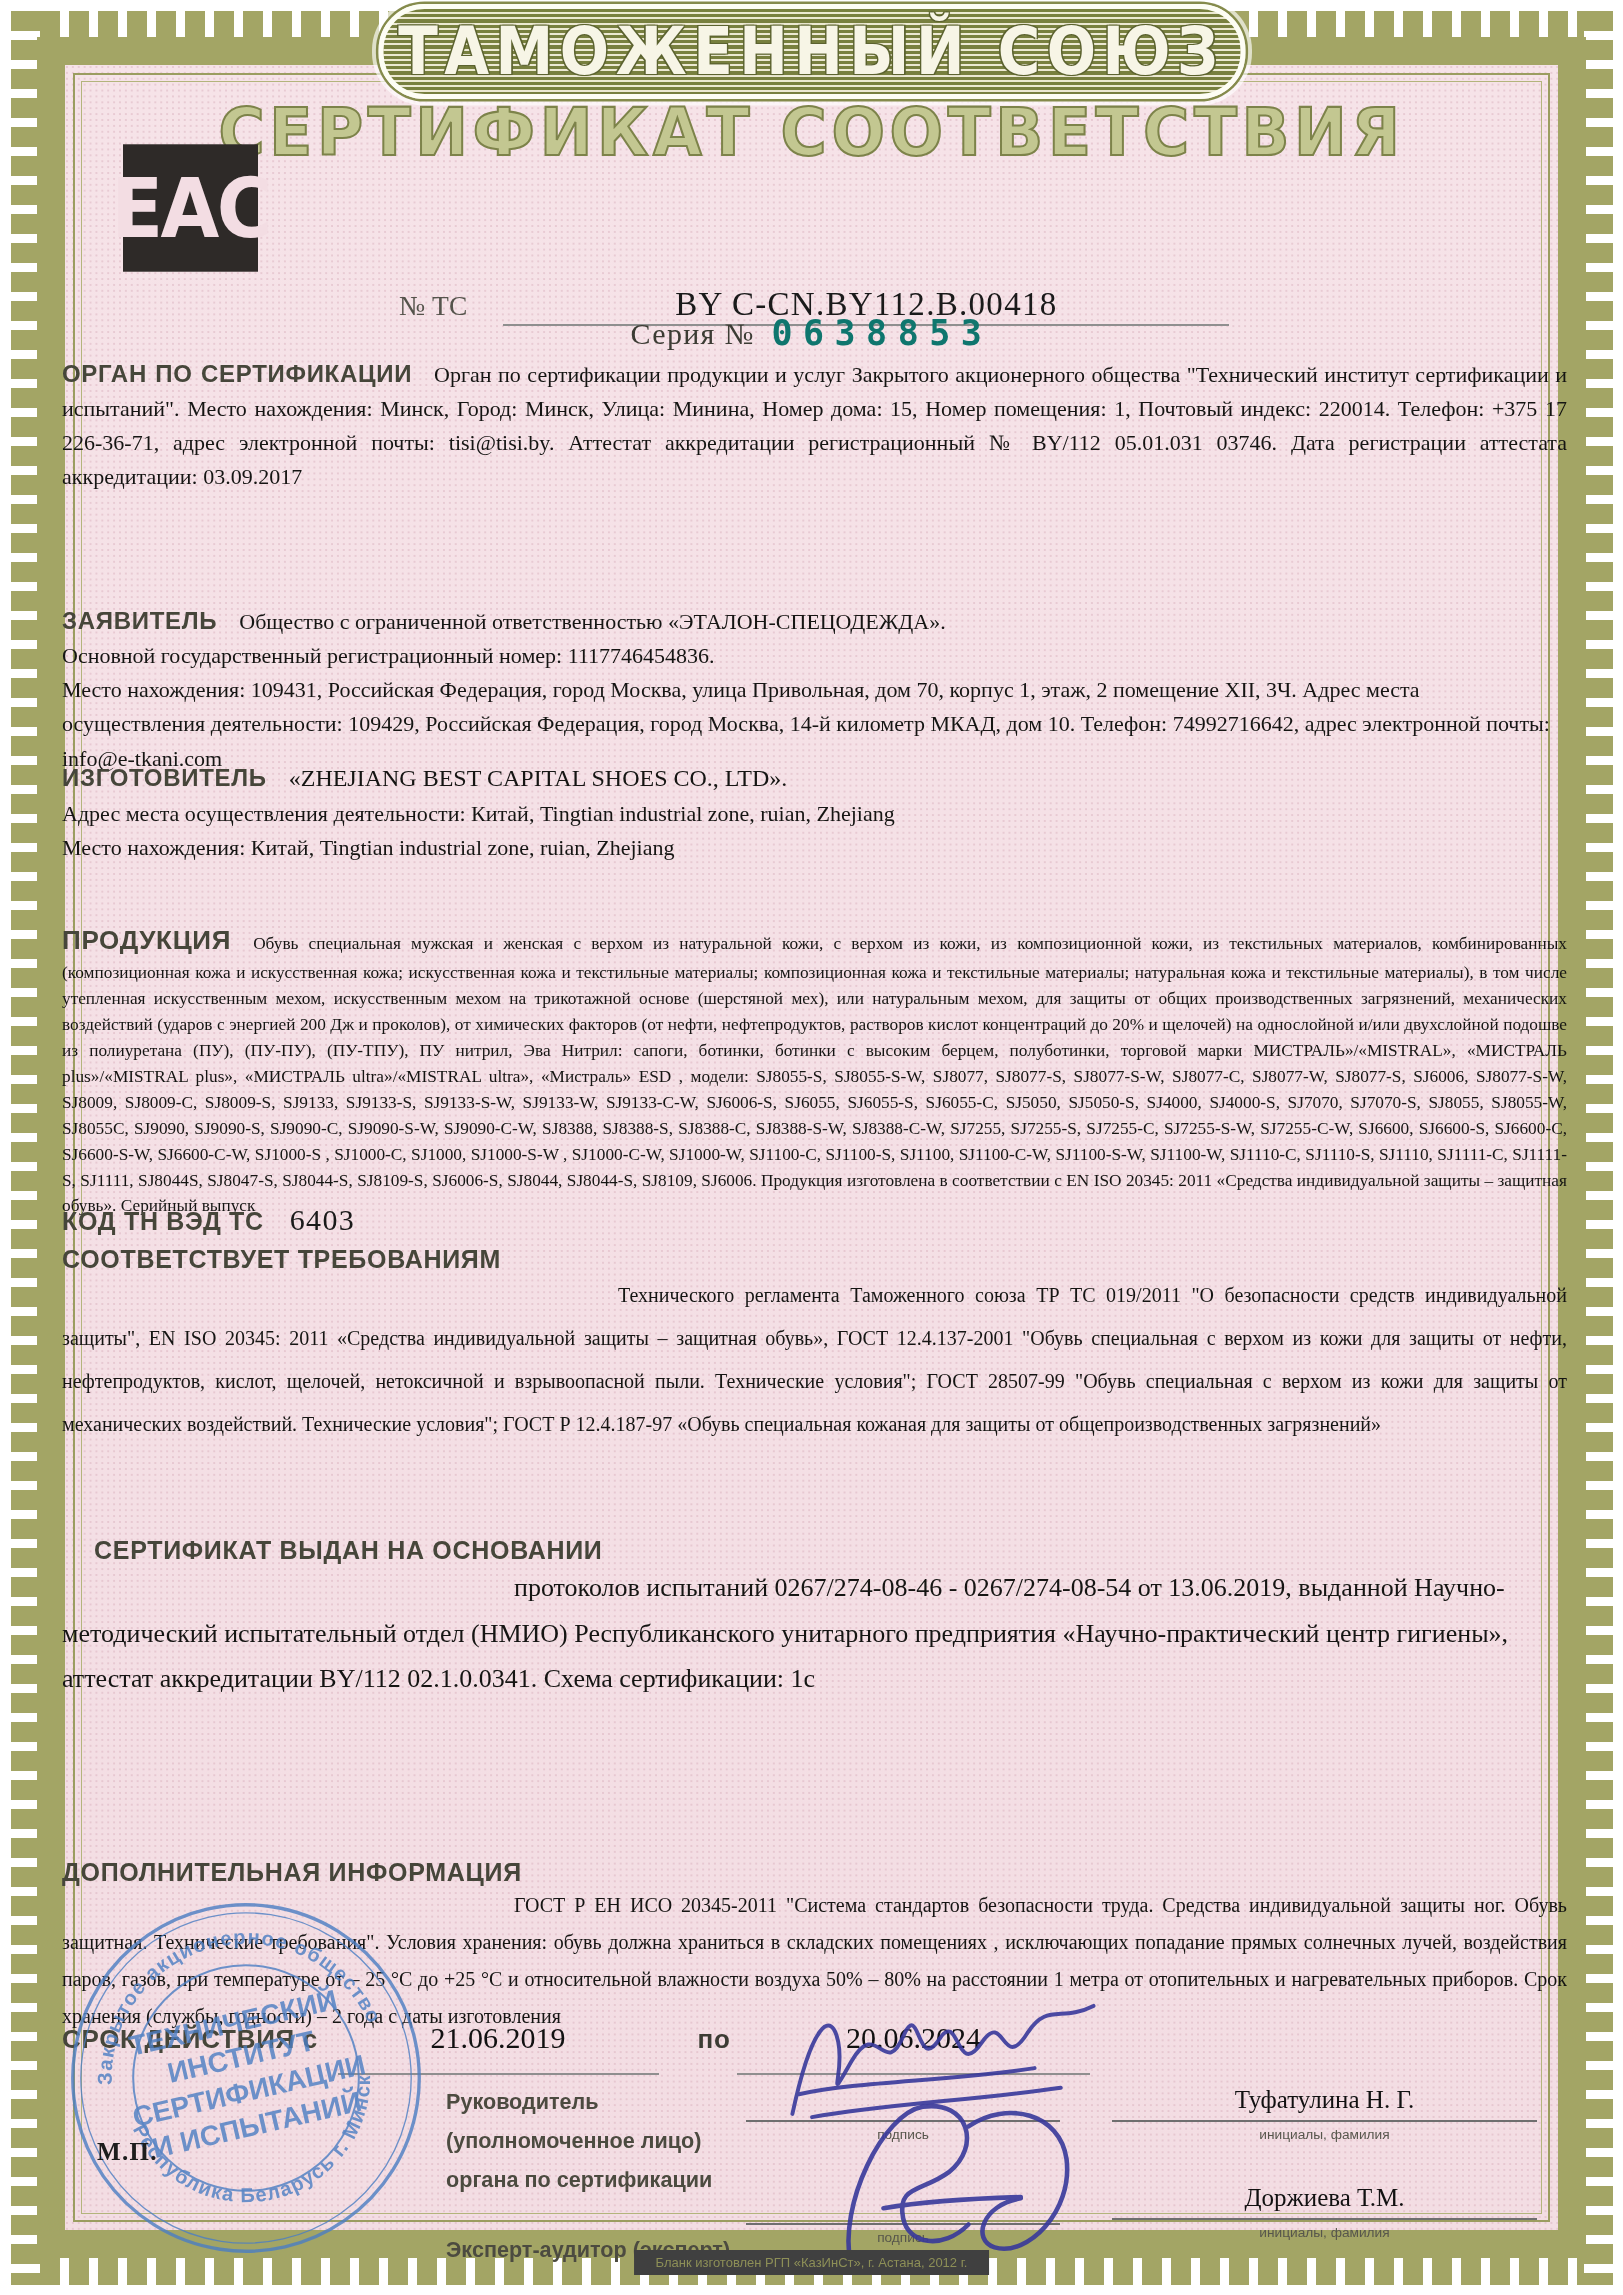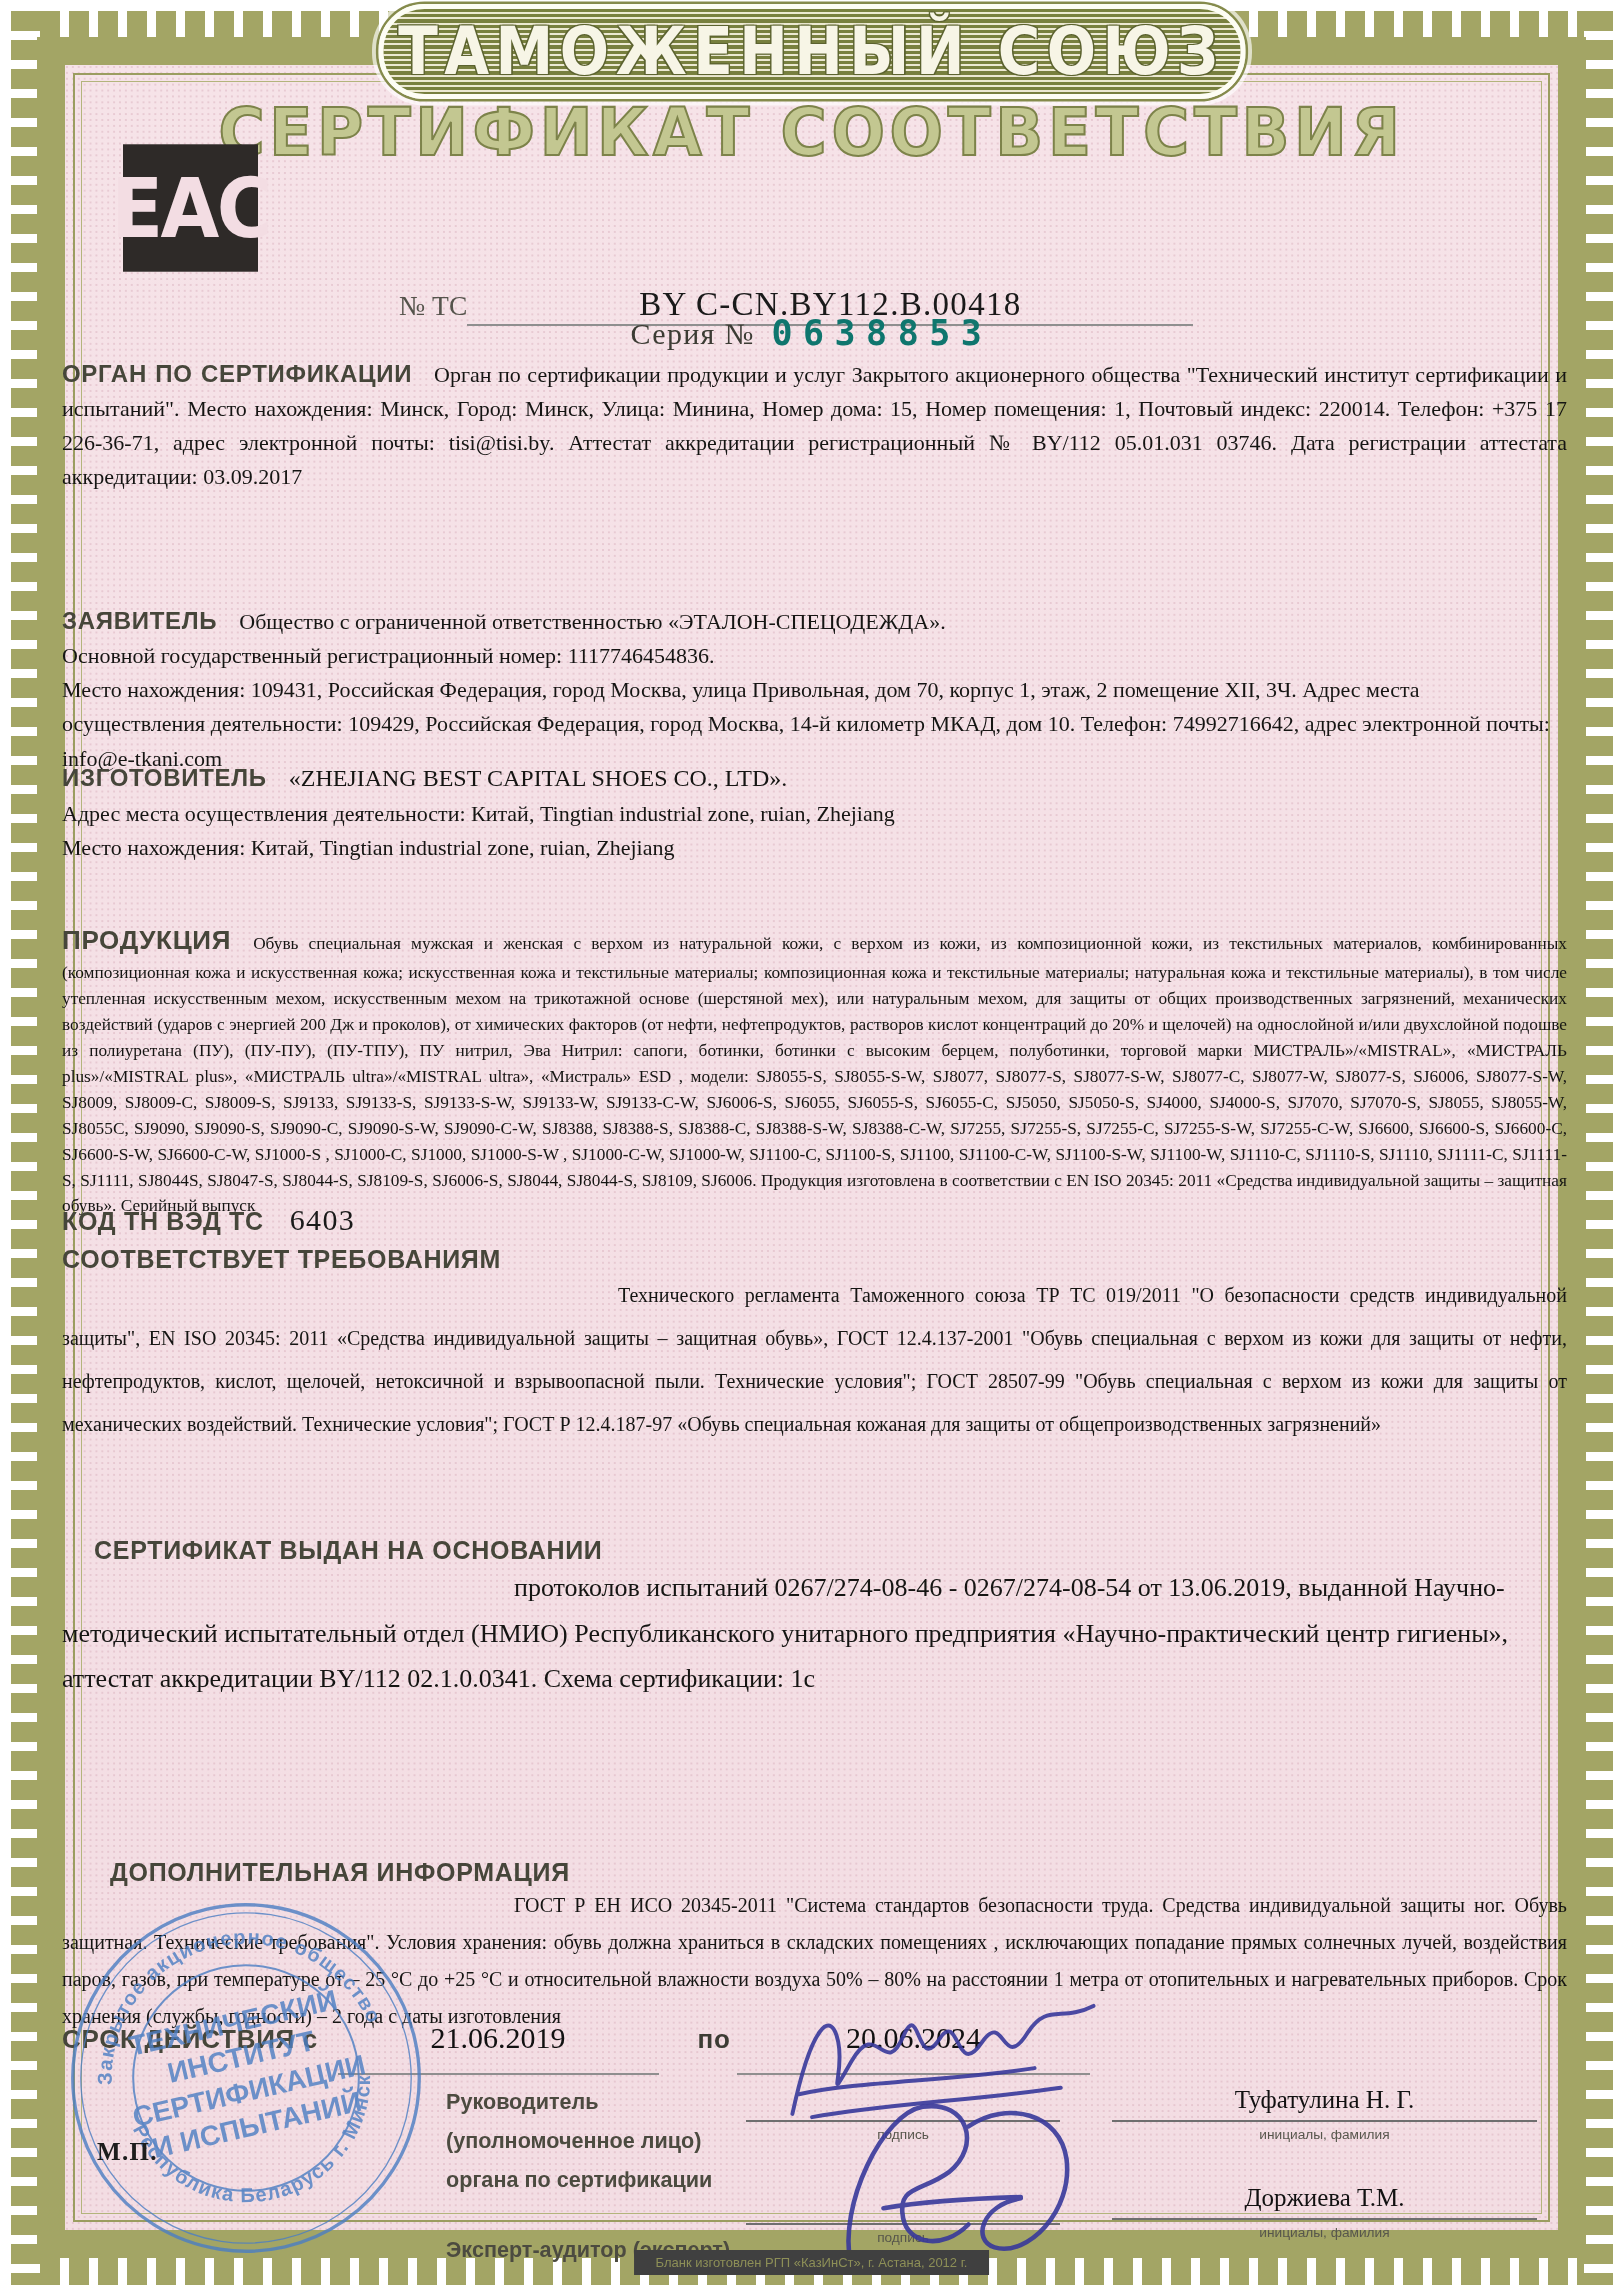--- a/index.html
+++ b/index.html
@@ -49,21 +49,21 @@
     font-family:"DejaVu Sans", sans-serif; font-weight:800; font-size:63px; letter-spacing:4.6px;
     color:#c3c791; -webkit-text-stroke:2px #7d834a; white-space:nowrap; transform:scaleY(1.05);
   }
   .eac {
     position:absolute; z-index:6; left:123px; top:149px; width:135px; height:118px;
     background:#2e2a28; color:#f3dde3; display:flex; align-items:center; justify-content:center;
     font-family:"DejaVu Sans", sans-serif; font-weight:900; font-size:76px; letter-spacing:-2.6px;
     transform:scaleY(1.08);
   }
   .num-row { position:absolute; z-index:6; top:262px; left:399px; font-size:29px; color:#1a1a1a; white-space:nowrap; }
-  .num-label { color:#55544c; font-size:27.5px;text-align:center; }
+  .num-label { color:#55544c; margin-right:36px; font-size:27.5px;text-align:center; }
   .num-value {
     display:inline-block; min-width:687px; text-align:center; font-size:33px;
     border-bottom:2.6px solid #8f8f8f; padding:0 19.6px 1.3px 19.6px; letter-spacing:1.3px;margin-top:24px;
   }
   .ser-row { position:absolute; z-index:6; top:313px; left:0; right:0; text-align:center; white-space:nowrap; }
   .ser-label { font-size:30px; color:#3c3c34; letter-spacing:1.3px; }
   .ser-value {
     font-family:"DejaVu Sans Mono", monospace; font-weight:700; font-size:35px; letter-spacing:10.5px;
     color:#0f766e; margin-left:17px; vertical-align:-1.3px;
   }
@@ -165,21 +165,21 @@
     <div class="lbl" style="font-size:25px;">СООТВЕТСТВУЕТ ТРЕБОВАНИЯМ</div>
     <div class="indent-req just">Технического регламента Таможенного союза ТР ТС 019/2011 "О безопасности средств индивидуальной защиты",  EN ISO 20345: 2011 «Средства индивидуальной защиты – защитная обувь», ГОСТ 12.4.137-2001 "Обувь специальная с верхом из кожи для защиты от нефти, нефтепродуктов, кислот, щелочей, нетоксичной и взрывоопасной пыли. Технические условия"; ГОСТ 28507-99 "Обувь специальная с верхом из кожи для защиты от механических воздействий. Технические условия"; ГОСТ Р 12.4.187-97 «Обувь специальная кожаная для защиты от общепроизводственных загрязнений»</div>
   </div>
 
   <div class="sec" style="top:1536px;">
     <div class="lbl" style="font-size:25px;margin-left:32px;">СЕРТИФИКАТ ВЫДАН НА ОСНОВАНИИ</div>
     <div class="indent-issued">протоколов испытаний 0267/274-08-46 - 0267/274-08-54 от 13.06.2019, выданной Научно-методический испытательный отдел (НМИО) Республиканского унитарного предприятия «Научно-практический центр гигиены», аттестат аккредитации BY/112 02.1.0.0341. Схема сертификации: 1с</div>
   </div>
 
   <div class="sec" style="top:1858px;">
-    <div class="lbl" style="font-size:25px;margin-left:48px;">ДОПОЛНИТЕЛЬНАЯ ИНФОРМАЦИЯ</div>
+    <div class="lbl" style="font-size:25px;">ДОПОЛНИТЕЛЬНАЯ ИНФОРМАЦИЯ</div>
     <div class="indent-add just">ГОСТ Р ЕН ИСО 20345-2011 "Система стандартов безопасности труда. Средства индивидуальной защиты ног. Обувь защитная. Технические требования". Условия хранения: обувь должна храниться в складских помещениях , исключающих попадание прямых солнечных лучей, воздействия паров, газов, при температуре  от – 25 °С до +25 °С и относительной влажности воздуха 50% – 80% на расстоянии 1 метра от отопительных и нагревательных приборов. Срок хранения (службы, годности) – 2 года с даты изготовления</div>
   </div>
 
   <div class="validity">
     <span class="lbl">СРОК ДЕЙСТВИЯ с</span><span class="date-u d1">21.06.2019</span><span class="po lbl">по</span><span class="date-u d2">20.06.2024</span>
   </div>
 
   <div class="role" style="top:2089px;">Руководитель</div>
   <div class="role" style="top:2128px;">(уполномоченное лицо)</div>
   <div class="role" style="top:2167px;">органа по сертификации</div>

